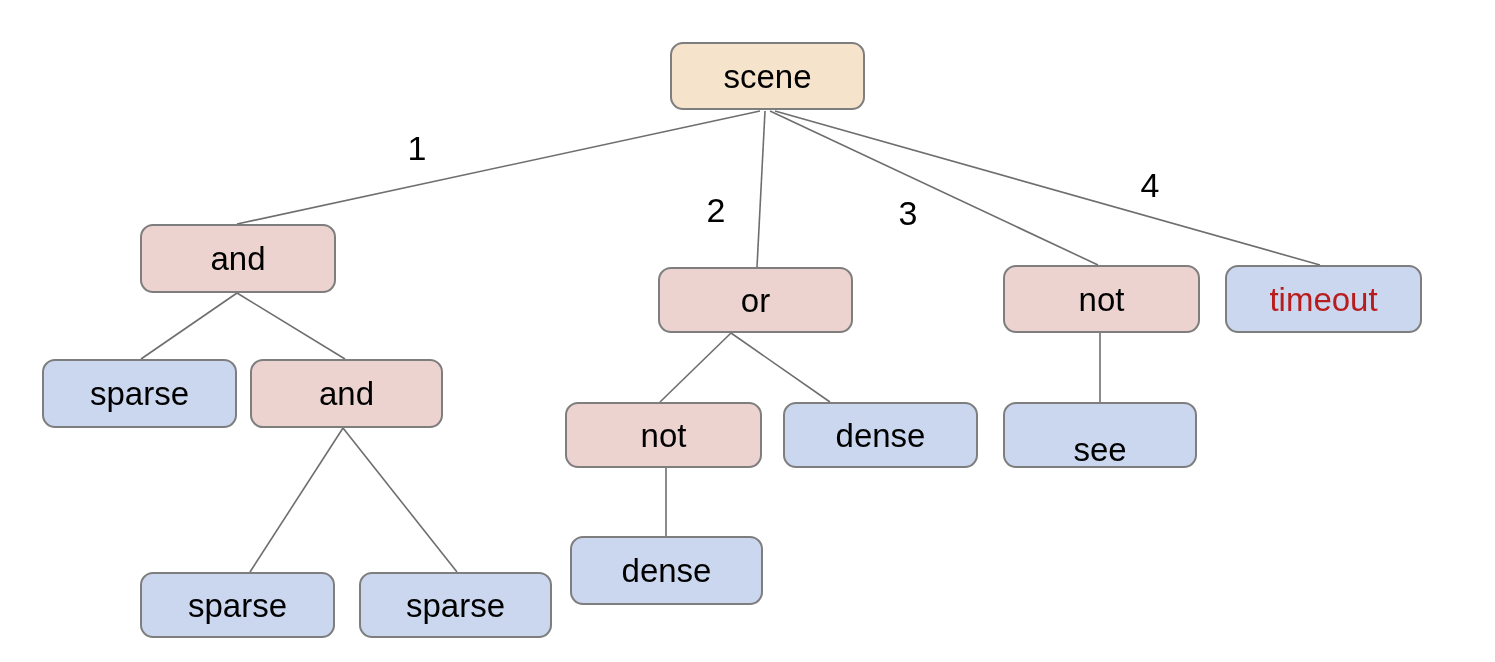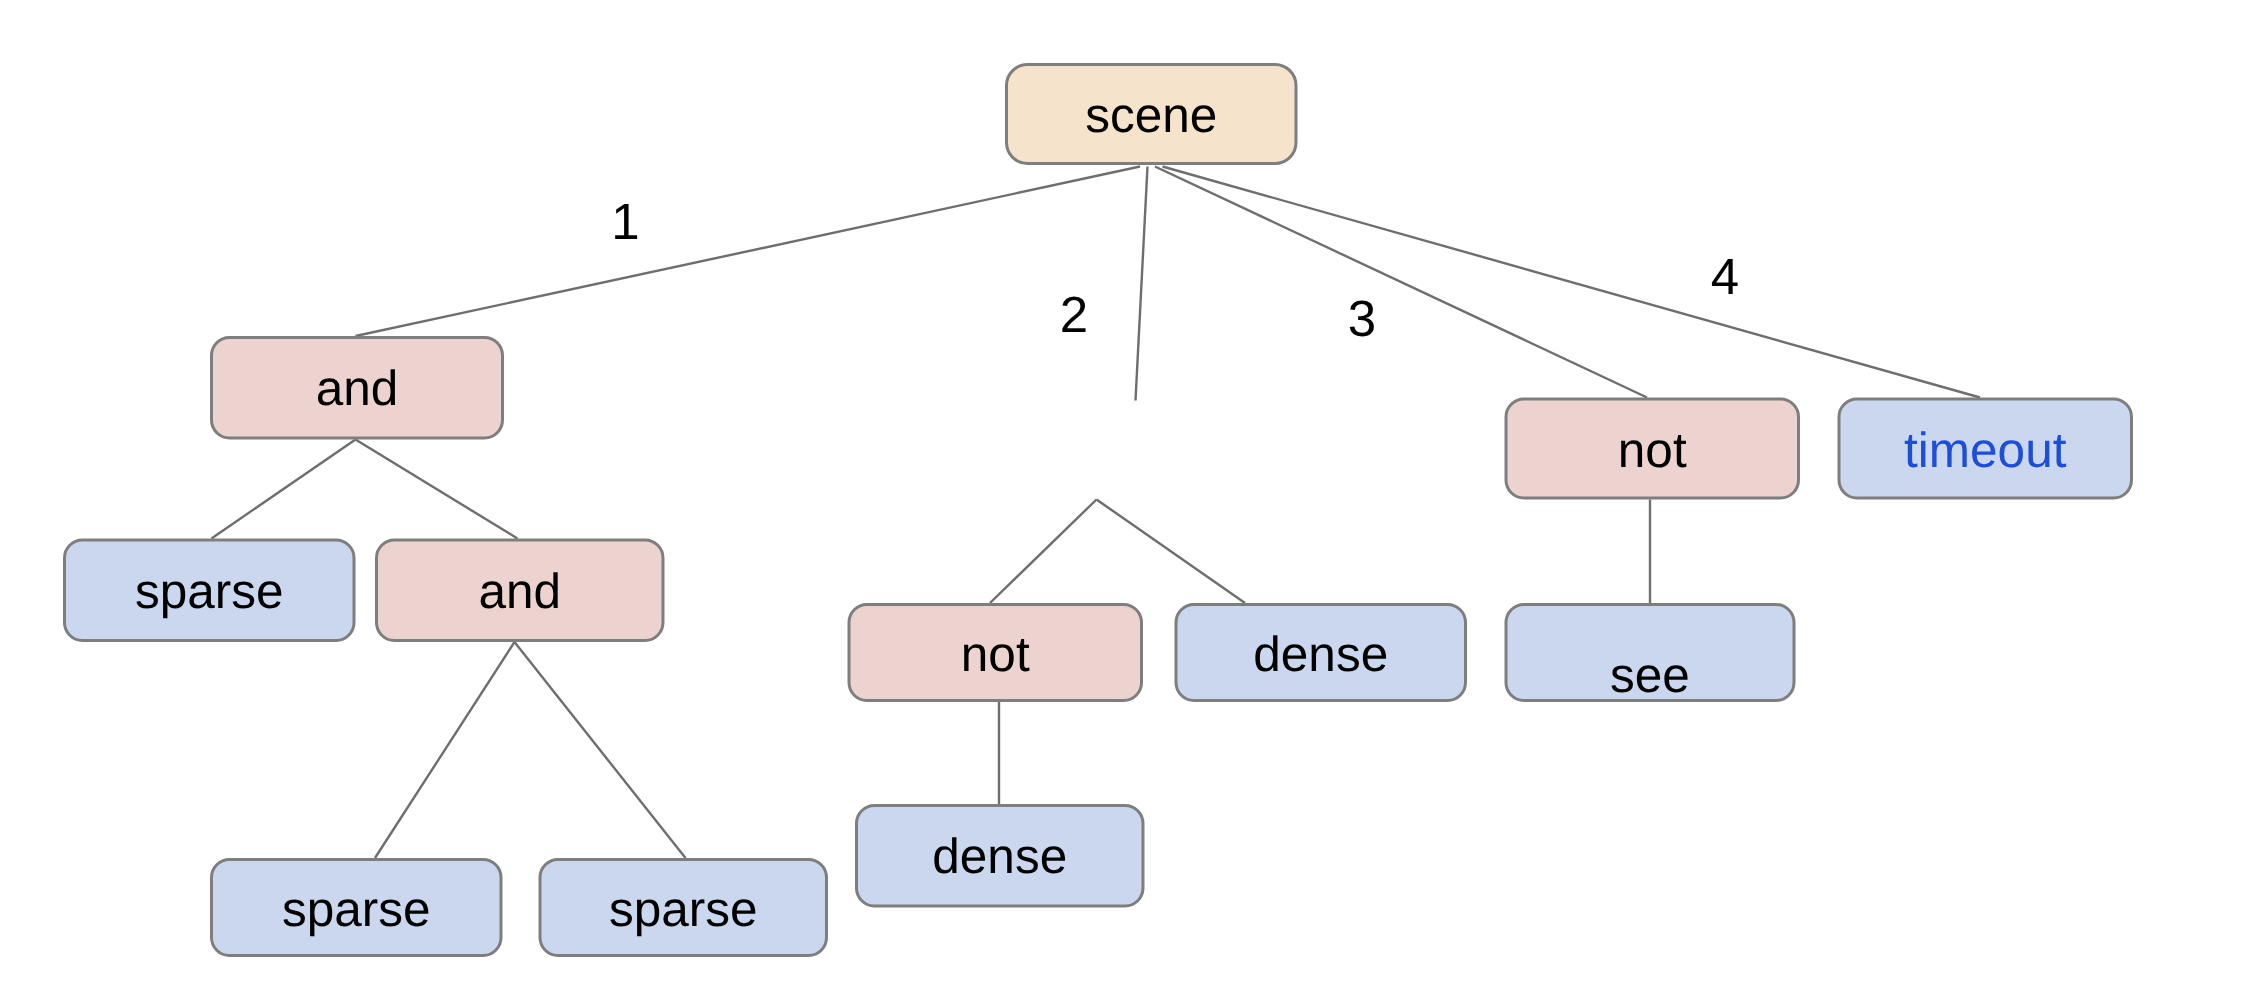--- a/index.html
+++ b/index.html
@@ -54,30 +54,33 @@
       <line x1="775" y1="111" x2="1320" y2="265" stroke="#6e6e6e" stroke-width="1.6"></line>
       <line x1="237" y1="293" x2="141" y2="359" stroke="#6e6e6e" stroke-width="1.6"></line>
       <line x1="237" y1="293" x2="345" y2="359" stroke="#6e6e6e" stroke-width="1.6"></line>
       <line x1="343" y1="428" x2="250" y2="572" stroke="#6e6e6e" stroke-width="1.6"></line>
       <line x1="343" y1="428" x2="457" y2="572" stroke="#6e6e6e" stroke-width="1.6"></line>
       <line x1="731" y1="333" x2="660" y2="402" stroke="#6e6e6e" stroke-width="1.6"></line>
       <line x1="731" y1="333" x2="830" y2="402" stroke="#6e6e6e" stroke-width="1.6"></line>
       <line x1="666" y1="468" x2="666" y2="536" stroke="#6e6e6e" stroke-width="1.6"></line>
       <line x1="1100" y1="333" x2="1100" y2="402" stroke="#6e6e6e" stroke-width="1.6"></line>
     </svg>
-    <div class="node" style="left: 670px; top: 42px; width: 195px; height: 68px; background: rgb(245, 227, 203); border-color: rgb(126, 126, 126); color: rgb(0, 0, 0); border-radius: 15px;">
+    <div class="node" style="left: 670px; top: 42px; width: 195px; height: 68px; background: rgb(245, 227, 203); border-color: rgb(126, 126, 126); color: rgb(0, 0, 0);">
       <span>scene</span>
     </div>
     <div class="node" style="left: 140px; top: 224px; width: 196px; height: 69px; background: rgb(236, 211, 208); border-color: rgb(126, 126, 126); color: rgb(0, 0, 0);">
       <span>and</span>
     </div>
+    <div class="node" style="left: 658px; top: 267px; width: 195px; height: 66px; background: rgb(236, 211, 208); border-color: rgb(126, 126, 126); color: rgb(0, 0, 0);">
+      <span>or</span>
+    </div>
     <div class="node" style="left: 1003px; top: 265px; width: 197px; height: 68px; background: rgb(236, 211, 208); border-color: rgb(126, 126, 126); color: rgb(0, 0, 0);">
       <span>not</span>
     </div>
-    <div class="node" style="left: 1225px; top: 265px; width: 197px; height: 68px; background: rgb(203, 215, 239); border-color: rgb(126, 126, 126); color: #1d4ed8;">
+    <div class="node" style="left: 1225px; top: 265px; width: 197px; height: 68px; background: rgb(203, 215, 239); border-color: rgb(126, 126, 126); color: #b91c1c;">
       <span>timeout</span>
     </div>
     <div class="node" style="left: 42px; top: 359px; width: 195px; height: 69px; background: rgb(203, 215, 239); border-color: rgb(126, 126, 126); color: rgb(0, 0, 0);">
       <span>sparse</span>
     </div>
     <div class="node" style="left: 250px; top: 359px; width: 193px; height: 69px; background: rgb(236, 211, 208); border-color: rgb(126, 126, 126); color: rgb(0, 0, 0);">
       <span>and</span>
     </div>
     <div class="node" style="left: 565px; top: 402px; width: 197px; height: 66px; background: rgb(236, 211, 208); border-color: rgb(126, 126, 126); color: rgb(0, 0, 0);">
       <span>not</span>

